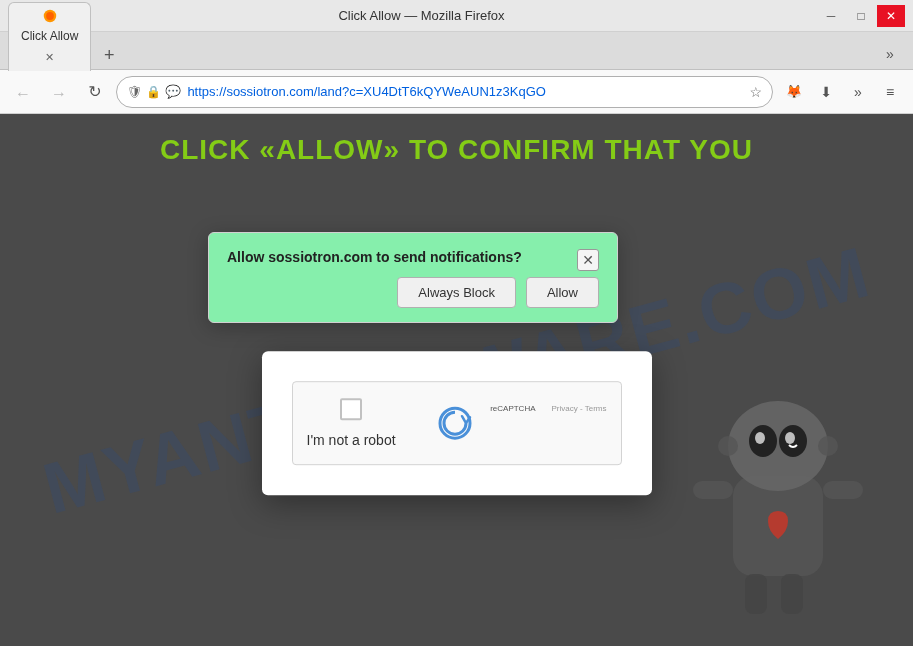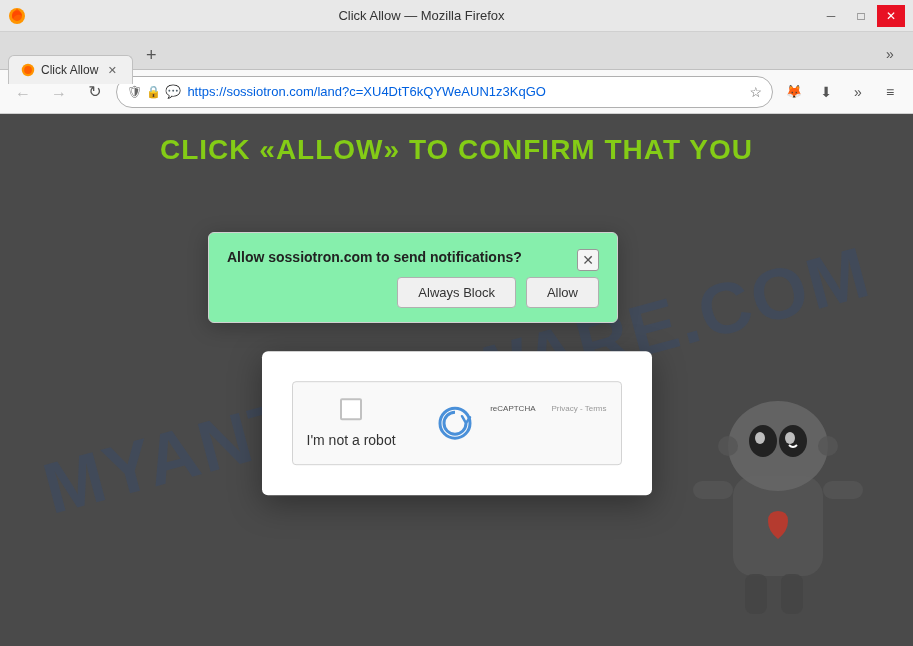--- a/index.html
+++ b/index.html
@@ -73,21 +73,22 @@
       padding: 6px 12px;
       background: #f0f0f0;
       border: 1px solid #c0c0c0;
       border-bottom: none;
       border-radius: 6px 6px 0 0;
       font-size: 12px;
       color: #333;
       max-width: 220px;
       cursor: pointer;
       position: relative;
-      top: 15px;
+      top: 2px;
+      flex-direction: column;
     }
     .tab-close {
       width: 16px;
       height: 16px;
       display: flex;
       align-items: center;
       justify-content: center;
       border-radius: 50%;
       font-size: 11px;
       color: #666;

